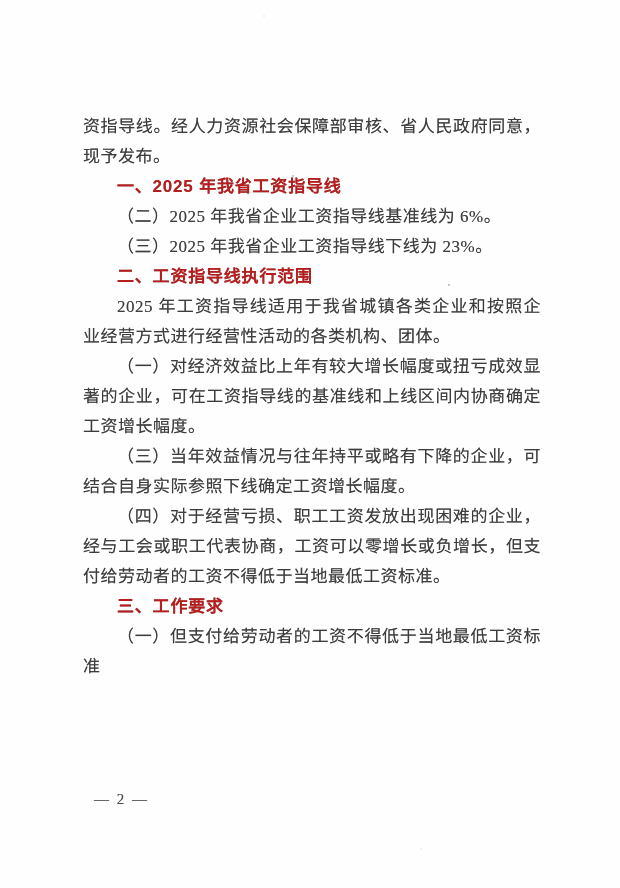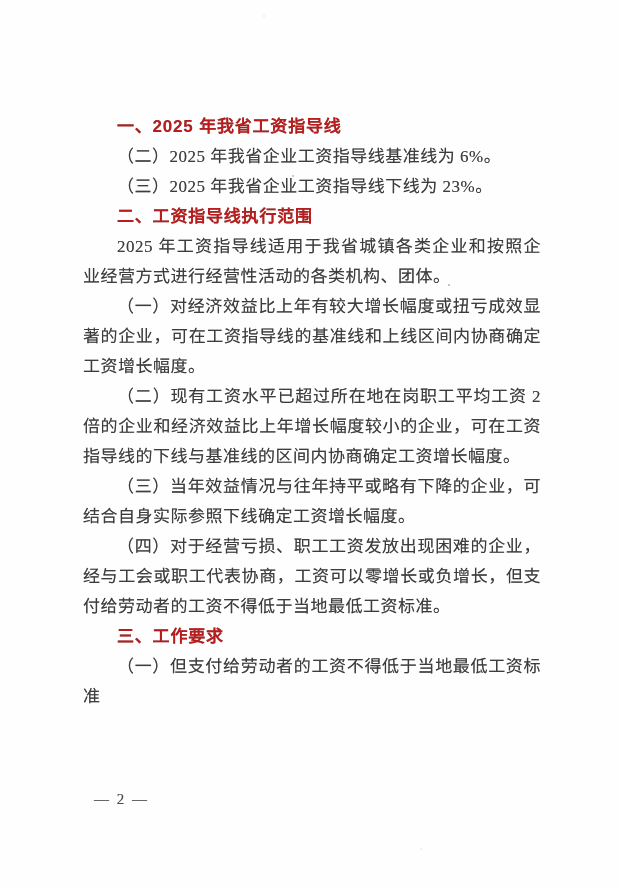--- a/index.html
+++ b/index.html
@@ -63,27 +63,27 @@
   .speck-2 { left: 448px; top: 284px; width: 2px; height: 2px; background: rgba(60,60,60,0.40); }
   .speck-3 { left: 263px; top: 15px;  width: 2px; height: 2px; background: rgba(60,60,60,0.10); }
   .speck-4 { left: 420px; top: 848px; width: 2px; height: 2px; background: rgba(60,60,60,0.08); }
 </style>
 </head>
 <body>
 
 <div class="page">
 
   <div class="text-block">
+      <div class="para no-indent">资指导线。经人力资源社会保障部审核、省人民政府同意，现予发布。</div>
       <div class="para heading">一、2025 年我省工资指导线</div>
       <div class="para">（二）2025 年我省企业工资指导线基准线为 6%。</div>
       <div class="para">（三）2025 年我省企业工资指导线下线为 23%。</div>
       <div class="para heading">二、工资指导线执行范围</div>
       <div class="para">2025 年工资指导线适用于我省城镇各类企业和按照企业经营方式进行经营性活动的各类机构、团体。</div>
       <div class="para">（一）对经济效益比上年有较大增长幅度或扭亏成效显著的企业，可在工资指导线的基准线和上线区间内协商确定工资增长幅度。</div>
-      <div class="para">（二）现有工资水平已超过所在地在岗职工平均工资 2 倍的企业和经济效益比上年增长幅度较小的企业，可在工资指导线的下线与基准线的区间内协商确定工资增长幅度。</div>
       <div class="para">（三）当年效益情况与往年持平或略有下降的企业，可结合自身实际参照下线确定工资增长幅度。</div>
       <div class="para">（四）对于经营亏损、职工工资发放出现困难的企业，经与工会或职工代表协商，工资可以零增长或负增长，但支付给劳动者的工资不得低于当地最低工资标准。</div>
       <div class="para heading">三、工作要求</div>
       <div class="para">（一）但支付给劳动者的工资不得低于当地最低工资标准</div>
     </div>
 
   <div class="page-number">— 2 —</div>
 
   <div class="speck speck-1"></div>
   <div class="speck speck-2"></div>

